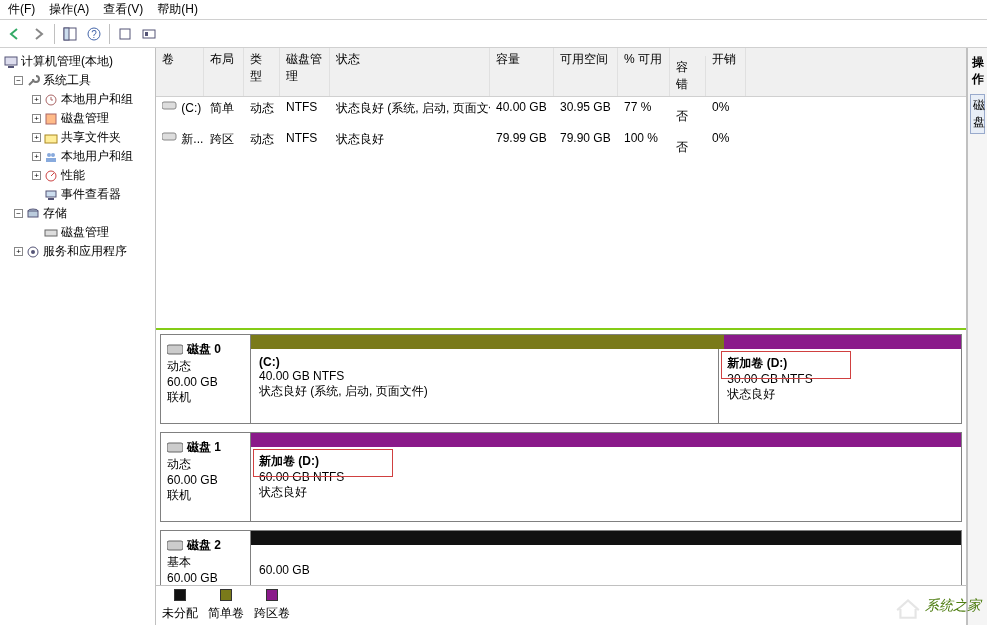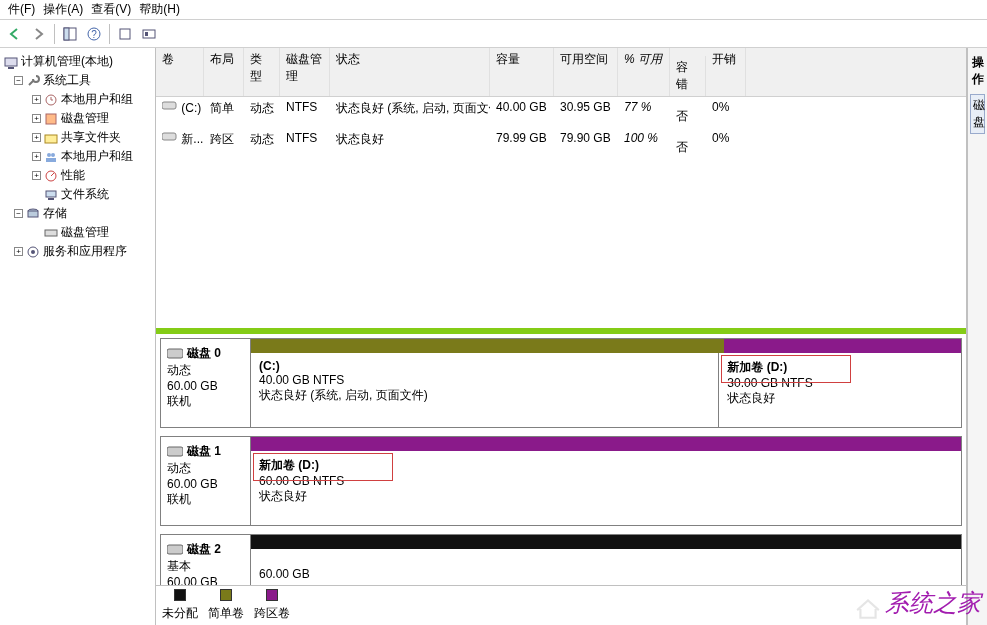--- a/index.html
+++ b/index.html
@@ -1,61 +1,61 @@
 <!DOCTYPE html>
 <html><head>
 <meta charset="utf-8">
 <style>
 * { box-sizing: border-box; margin: 0; padding: 0; }
 body { font-family: "Microsoft YaHei", SimSun, Tahoma, sans-serif; font-size: 12px; background: #fff; width: 987px; height: 625px; overflow: hidden; position: relative; }
-.menubar { display: flex; padding: 2px 4px; border-bottom: 1px solid #d0d0d0; height: 20px; align-items: center; }
+.menubar { display: flex; gap: 6px; padding: 2px 4px; border-bottom: 1px solid #d0d0d0; height: 20px; align-items: center; }
 .menubar span { padding: 1px 4px; cursor: default; }
 .toolbar { display: flex; gap: 2px; padding: 2px 4px; border-bottom: 1px solid #d0d0d0; height: 28px; align-items: center; }
 .tbtn { width: 22px; height: 22px; border: 1px solid transparent; display: flex; align-items: center; justify-content: center; }
 .tsep { width: 1px; height: 20px; background: #c0c0c0; margin: 0 2px; }
 .main { display: flex; height: calc(625px - 20px - 28px); }
 .tree { width: 156px; border-right: 1px solid #c0c0c0; padding: 4px 2px; overflow: hidden; }
 .tree-item { display: flex; align-items: center; gap: 3px; padding: 1px 2px; cursor: default; white-space: nowrap; }
-.tree-item.root { font-weight: normal; align-items: flex-end; }
+.tree-item.root { font-weight: normal; }
 .tree-indent1 { margin-left: 10px; }
 .tree-indent2 { margin-left: 28px; }
 .expander { width: 9px; height: 9px; border: 1px solid #888; font-size: 8px; line-height: 7px; text-align: center; background: #fff; }
 .ticon { width: 14px; height: 14px; display: inline-block; }
 .middle { flex: 1; display: flex; flex-direction: column; border-right: 1px solid #c0c0c0; }
 .volumes { flex: 0 0 280px; overflow: hidden; }
 .vol-header { display: flex; background: #f0f0f0; border-bottom: 1px solid #d0d0d0; }
 .vol-header div { padding: 3px 6px; border-right: 1px solid #e0e0e0; }
 .vol-row { display: flex; padding: 2px 0; }
 .vol-row div { padding: 1px 6px; white-space: nowrap; overflow: hidden; }
 .c-vol { width: 48px; }
 .c-layout { width: 40px; }
 .c-type { width: 36px; }
 .c-fs { width: 50px; }
 .c-status { width: 160px; }
 .c-cap { width: 64px; text-align: left; }
 .c-free { width: 64px; }
-.c-pct { width: 52px; font-style: italic; }
+.c-pct { width: 52px; }
 .c-fault { width: 36px; margin-top: 8px; }
 .c-over { width: 40px; }
-.disk-pane { flex: 1; overflow-y: auto; border-top: 6px solid #84cc16; padding: 4px; }
+.disk-pane { flex: 1; overflow-y: auto; border-top: 2px solid #84cc16; padding: 4px; }
 .disk-block { border: 1px solid #808080; margin-bottom: 8px; display: flex; min-height: 90px; background: #fff; }
 .disk-label { width: 90px; padding: 6px; border-right: 1px solid #808080; }
 .disk-label .dname { font-weight: bold; display: flex; align-items: center; gap: 4px; }
 .disk-parts { flex: 1; display: flex; flex-direction: column; }
 .part-bar { height: 14px; display: flex; }
 .part-body { flex: 1; display: flex; }
 .partition { border-right: 1px solid #808080; padding: 6px 8px; position: relative; }
 .partition .pname { font-weight: bold; }
 .redbox { position: absolute; border: 1px solid #d04040; top: 2px; left: 2px; height: 28px; }
 .legend { display: flex; gap: 10px; padding: 3px 6px; border-top: 1px solid #c0c0c0; align-items: center; }
 .legend-item { display: flex; align-items: center; gap: 4px; flex-direction: column; }
 .swatch { width: 12px; height: 12px; border: 1px solid #333; }
 .right-pane { width: 20px; border-left: 1px solid #c0c0c0; background: #f5f5f5; writing-mode: horizontal-tb; padding: 4px 2px; overflow: hidden; }
 .right-header { font-weight: bold; padding: 2px; }
-.watermark { position: absolute; right: 6px; bottom: 6px; color: #a21caf; font-size: 24px; font-style: italic; pointer-events: none; display: flex; align-items: flex-end; gap: 4px; }
+.watermark { position: absolute; right: 6px; bottom: 6px; color: #4d7c0f; font-size: 14px; font-style: italic; pointer-events: none; display: flex; align-items: flex-start; gap: 4px; }
 .wm-icon { width: 26px; height: 22px; opacity: .5; }
 .diskicon { width: 16px; height: 12px; }
 </style>
 </head>
 <body>
 
 <div class="menubar">
   <span>件(F)</span>
   <span>操作(A)</span>
   <span>查看(V)</span>
@@ -154,21 +154,21 @@
             <path d="M7 7 L10 4" stroke="#c44"></path>
           </svg></span>
       <span>性能</span>
     </div>
     <div class="tree-item tree-indent2">
       <span style="width:9px"></span>
       <span class="ticon"><svg width="14" height="14">
             <rect x="2" y="3" width="10" height="6" fill="#cde" stroke="#557"></rect>
             <rect x="4" y="10" width="6" height="2" fill="#557"></rect>
           </svg></span>
-      <span>文件系统</span>
+      <span>事件查看器</span>
     </div>
     <div class="tree-item tree-indent1">
       <span class="expander">−</span>
       <span class="ticon"><svg width="14" height="14">
             <ellipse cx="7" cy="4" rx="5" ry="2" fill="#bcd" stroke="#557"></ellipse>
             <rect x="2" y="4" width="10" height="6" fill="#bcd" stroke="#557"></rect>
           </svg></span>
       <span>存储</span>
     </div>
     <div class="tree-item tree-indent2">

